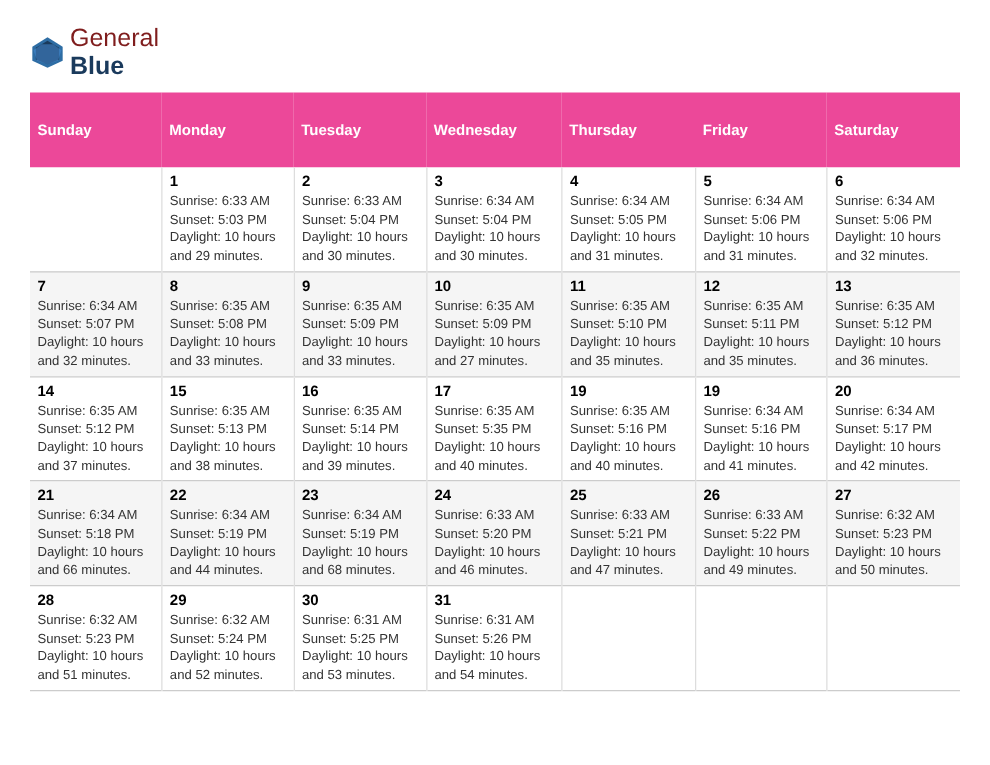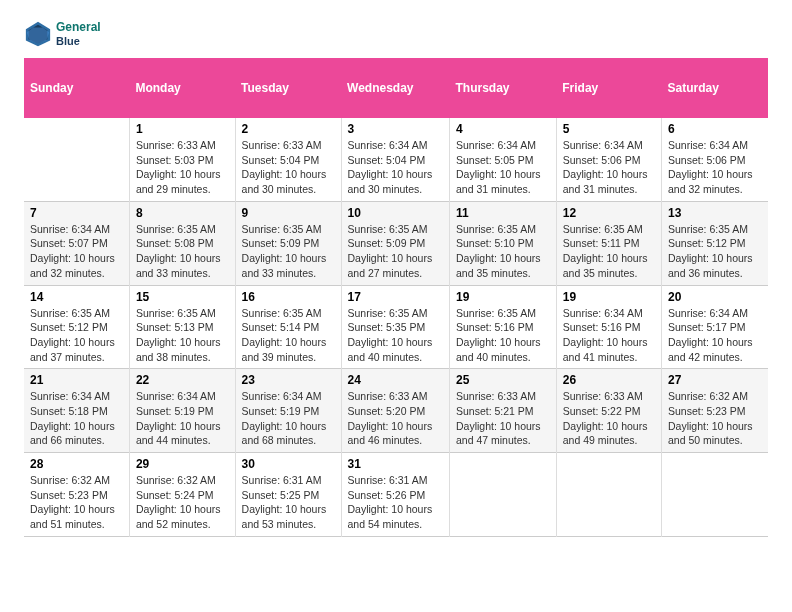--- a/index.html
+++ b/index.html
@@ -94,22 +94,22 @@
 
 <div class="page">
   <div class="header-area">
     <div class="logo">
       <svg class="logo-icon" viewBox="0 0 30 30">
         <polygon points="15,2 28,10 28,22 15,28 2,22 2,10" fill="#2e6da4"></polygon>
         <polygon points="15,5 25,11 25,21 15,25 5,21 5,11" fill="#1a3a5c"></polygon>
         <polygon points="20,8 27,13 24,22 15,25 6,22 3,13 10,8" fill="#4a90d9" opacity="0.5"></polygon>
       </svg>
       <div>
-        <div style="font-size:12px;font-weight:bold;color:#0f766e;line-height:1.1">General</div>
-        <div style="font-size:11px;font-weight:bold;color:#1a3a5c;line-height:1.1">Blue</div>
+        <div style="font-size:20px;font-weight:normal;color:#7f1d1d;line-height:1.1">General</div>
+        <div style="font-size:20px;font-weight:bold;color:#1a3a5c;line-height:1.1">Blue</div>
       </div>
     </div>
     <div class="title-block">
       <div class="main-title"></div>
       <div class="subtitle"></div>
     </div>
   </div>
 
   <table>
     <thead>

